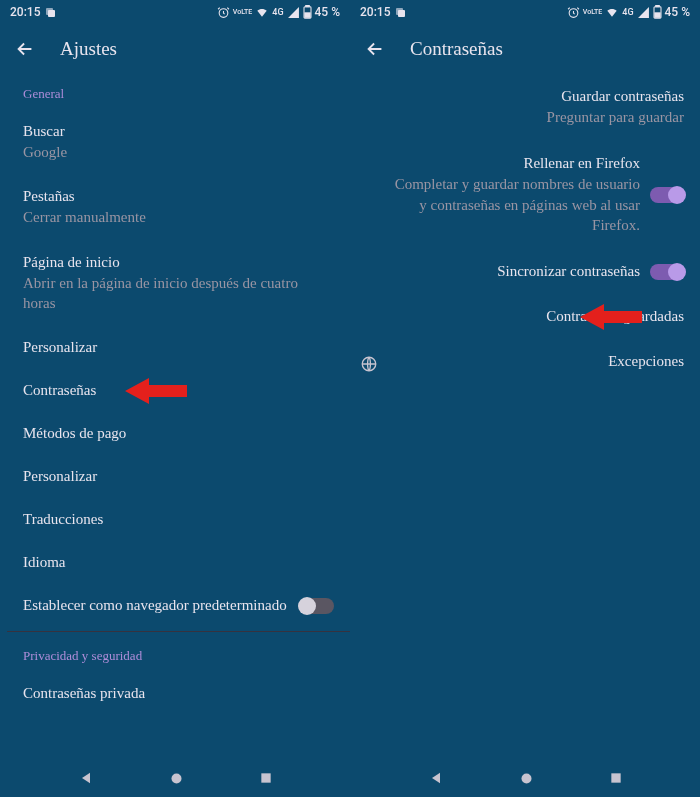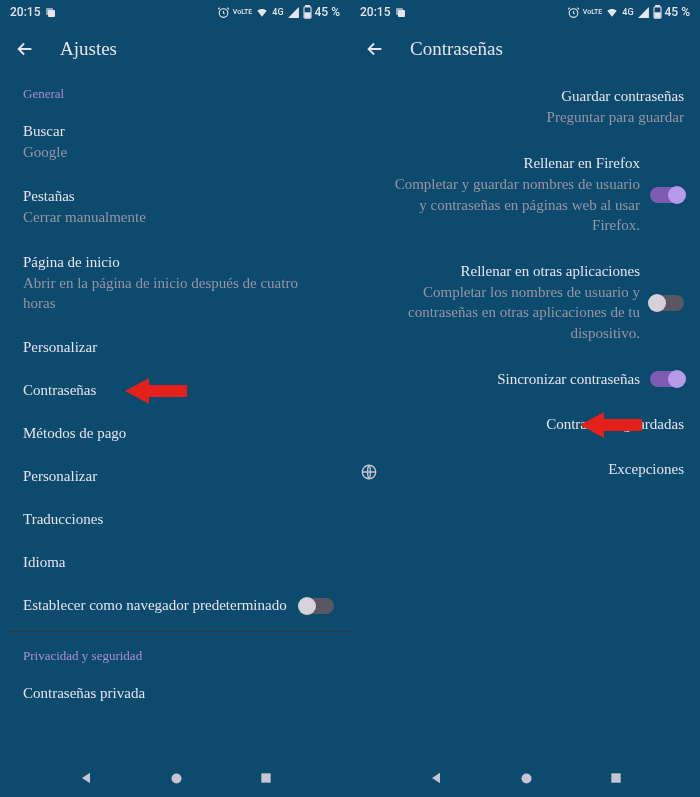--- a/index.html
+++ b/index.html
@@ -286,27 +286,20 @@
     </div>
     <div class="p2-item item-row">
       <div class="item-text">
         <div class="item-title">Rellenar en Firefox</div>
         <div class="item-sub">Completar y guardar nombres de usuario y contraseñas en páginas web al usar Firefox.</div>
       </div>
       <div class="toggle on"></div>
     </div>
     <div class="p2-item item-row">
       <div class="item-text">
-        <div class="item-title">Rellenar en otras aplicaciones</div>
-        <div class="item-sub">Completar los nombres de usuario y contraseñas en otras aplicaciones de tu dispositivo.</div>
-      </div>
-      <div class="toggle off"></div>
-    </div>
-    <div class="p2-item item-row">
-      <div class="item-text">
         <div class="item-title">Sincronizar contraseñas</div>
       </div>
       <div class="toggle on"></div>
     </div>
     <div class="p2-item">
       <div class="item-title">Contraseñas guardadas</div>
       <svg class="arrow" style="left:192px;top:8px;" viewBox="0 0 62 30">
           <path fill="#e4201c" d="M0 15 L24 2 L24 9 L62 9 L62 21 L24 21 L24 28 Z"></path>
         </svg>
     </div>

